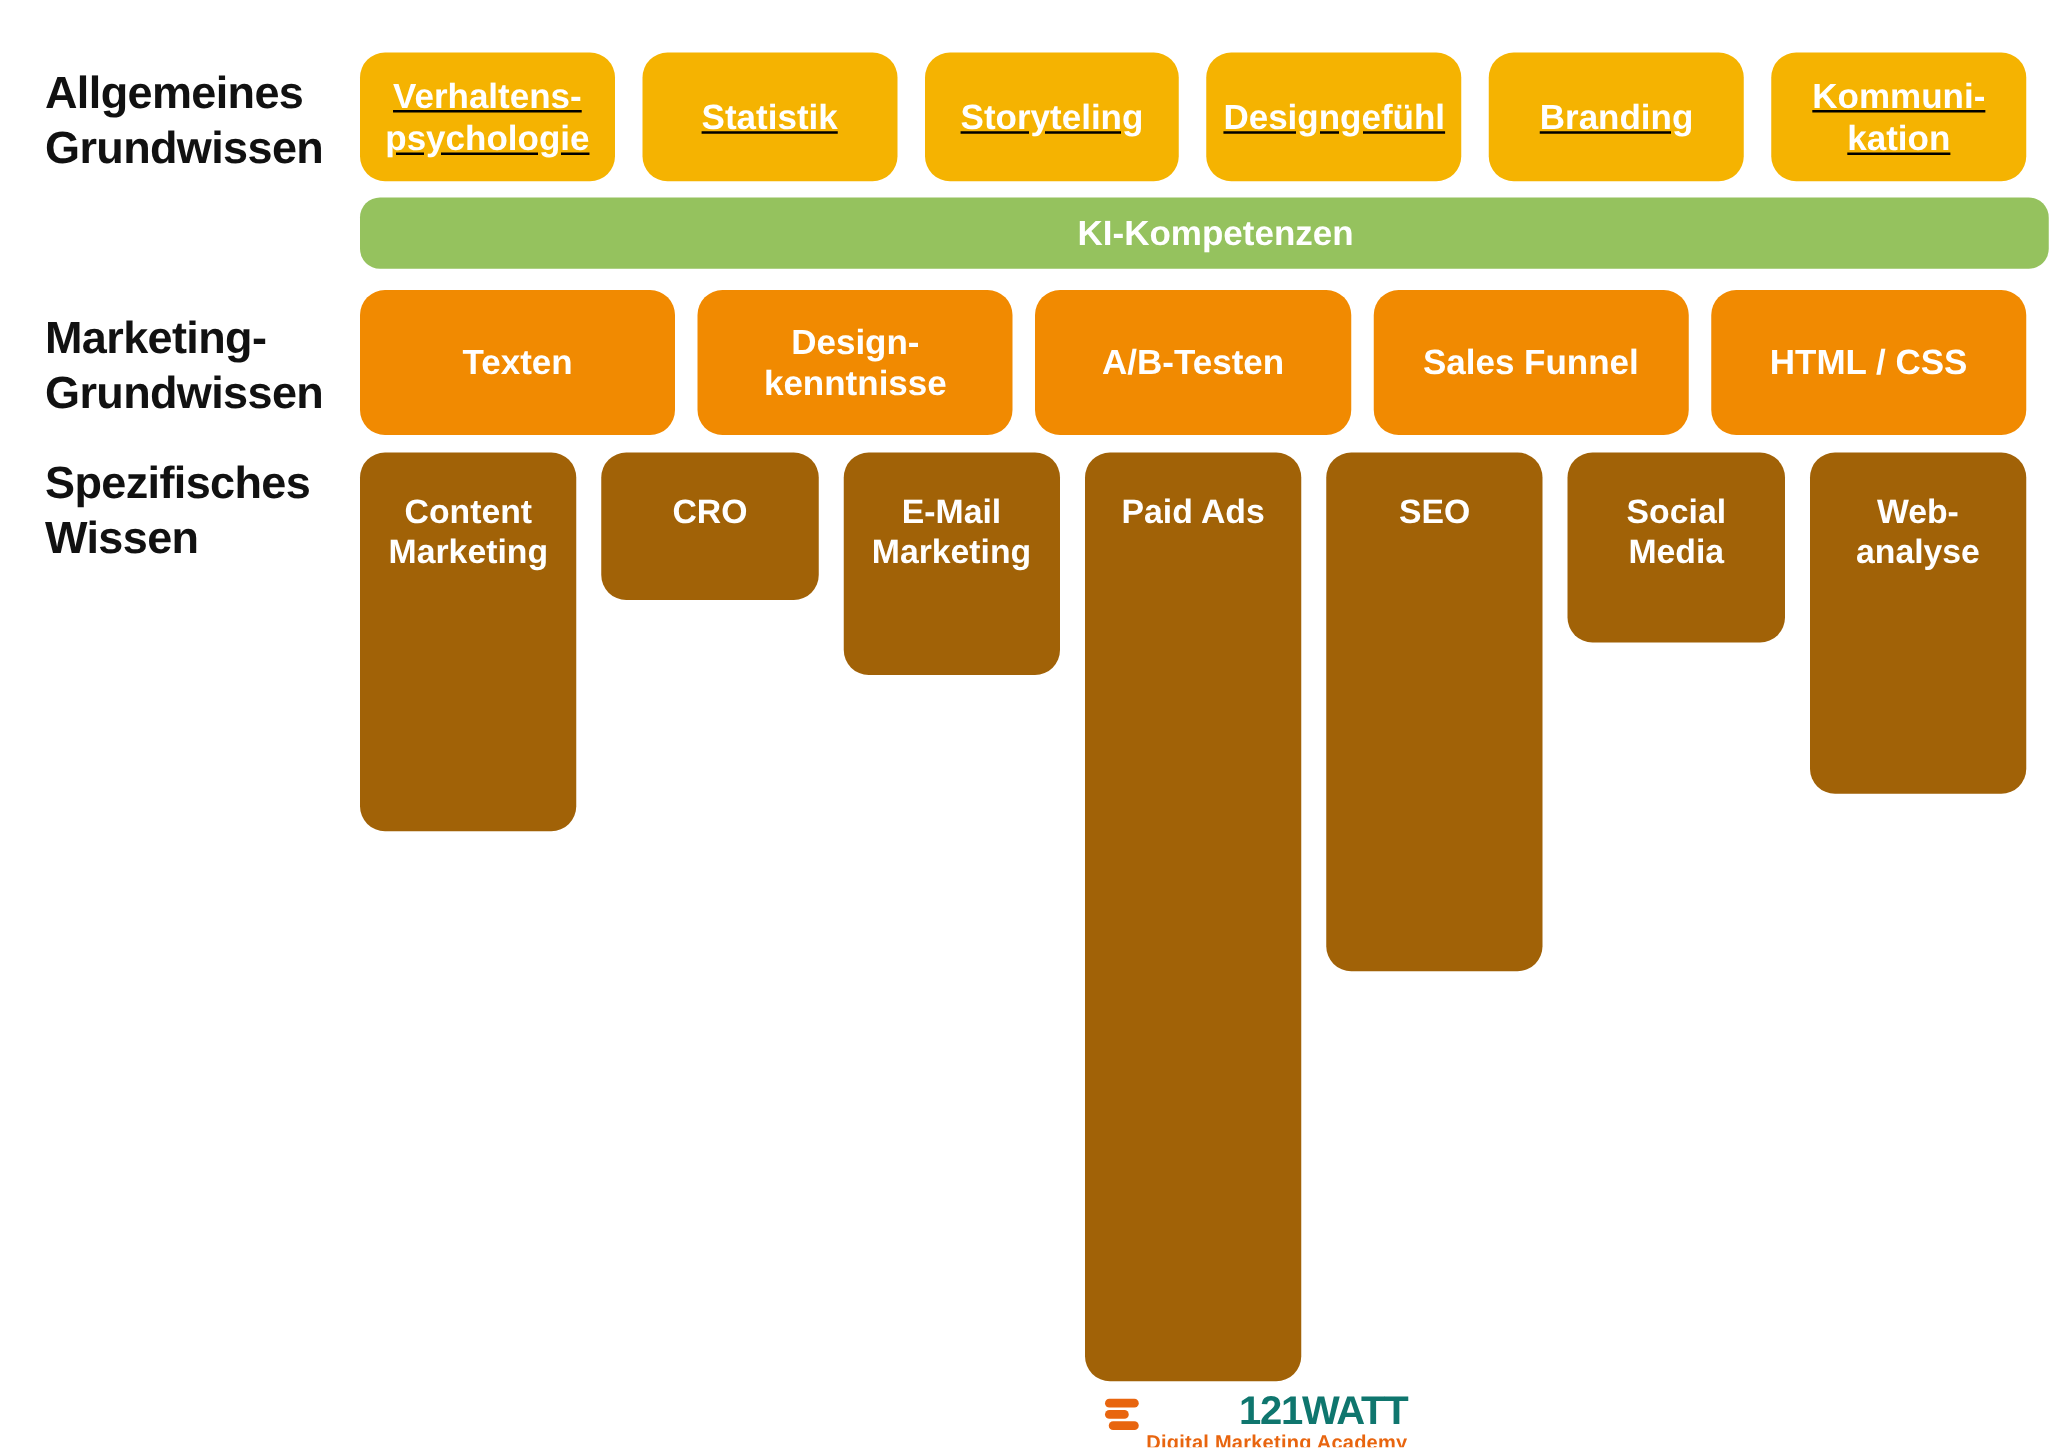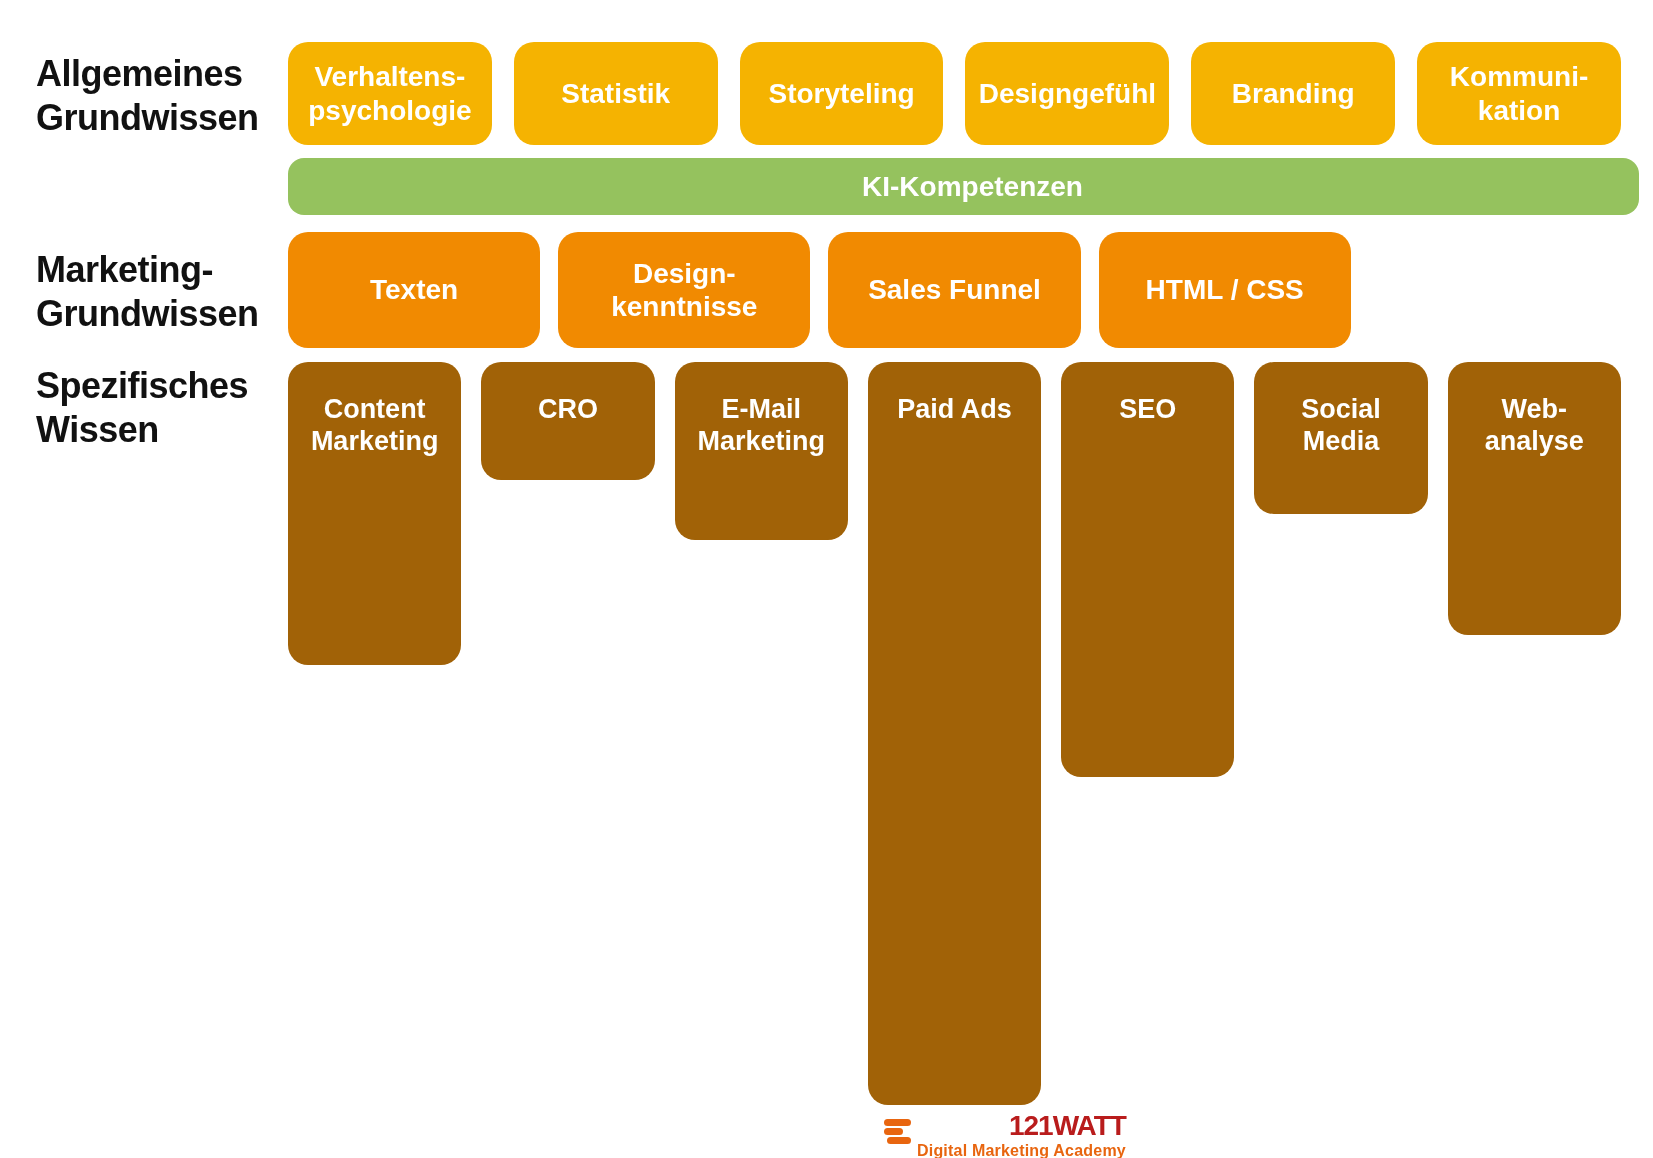--- a/index.html
+++ b/index.html
@@ -9,21 +9,21 @@
   }
   .side-label{
     position:absolute;left:36px;width:250px;color:#111111;
     font-size:36px;line-height:1.22;white-space:pre-line;letter-spacing:-0.5px;
   }
   #label-general{top:52px;}
   #label-marketing{top:248px;}
   #label-specific{top:364px;}
 
   .grid-row{position:absolute;left:288px;width:1333px;display:grid;}
-  #row-general{top:42px;height:103px;grid-template-columns:repeat(6,1fr);gap:22px;}
+  #row-general{top:42px;height:103px;grid-template-columns:repeat(6,1fr);gap:22px;text-decoration:underline;}
   #row-marketing{top:232px;height:116px;grid-template-columns:repeat(5,1fr);gap:18px;}
   #row-specific{top:362px;grid-template-columns:repeat(7,1fr);gap:20px;align-items:start;}
 
   .box{
     border-radius:20px;display:flex;align-items:center;justify-content:center;
     color:#ffffff;font-size:28px;line-height:1.18;text-align:center;white-space:pre-line;
     box-sizing:border-box;height:100%;
   }
   .yellow{background:#F5B301;}
   .orange{background:#F18A01;}
@@ -35,21 +35,21 @@
     color:#ffffff;font-size:28px;padding-left:18px;
   }
 
   .logo{position:absolute;left:884px;top:1112px;display:flex;align-items:flex-start;}
   .logo-bars{display:flex;flex-direction:column;margin-top:7px;margin-right:6px;}
   .logo-bars .bar{height:7px;border-radius:4px;background:#E8650F;margin-bottom:2px;}
   .bar1{width:27px;}
   .bar2{width:19px;}
   .bar3{width:24px;margin-left:3px;}
   .logo-text{display:flex;flex-direction:column;align-items:flex-end;}
-  .logo-brand{color:#b91c1c;font-size:28px;line-height:1;letter-spacing:-1px;}
+  .logo-brand{color:#0f766e;font-size:32px;line-height:1;letter-spacing:-1px;}
   .logo-tagline{color:#E8650F;font-size:16px;line-height:1;margin-top:3px;letter-spacing:0.2px;}
 </style>
 </head>
 <body>
 
 <div class="canvas">
 
   <div class="side-label" id="label-general">Allgemeines
 Grundwissen</div>
   <div class="side-label" id="label-marketing">Marketing-
@@ -67,20 +67,21 @@
     <div class="box yellow">Kommuni-
 kation</div>
   </div>
 
   <div class="ki-bar">KI-Kompetenzen</div>
 
   <div class="grid-row" id="row-marketing">
     <div class="box orange">Texten</div>
     <div class="box orange">Design-
 kenntnisse</div>
+    <div class="box orange">A/B-Testen</div>
     <div class="box orange">Sales Funnel</div>
     <div class="box orange">HTML / CSS</div>
   </div>
 
   <div class="grid-row" id="row-specific">
     <div class="box deep" style="height:303px">Content
 Marketing</div>
     <div class="box deep" style="height:118px">CRO</div>
     <div class="box deep" style="height:178px">E-Mail
 Marketing</div>

